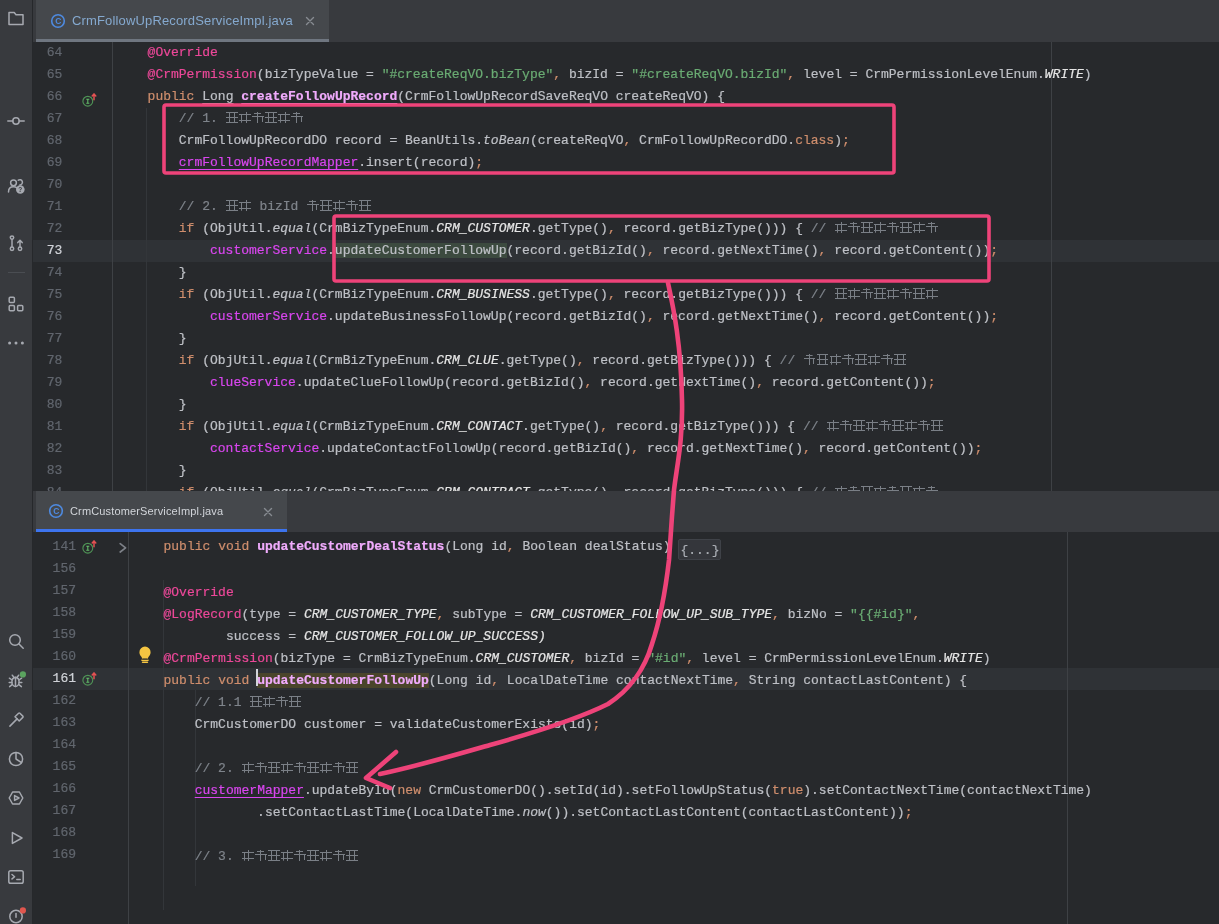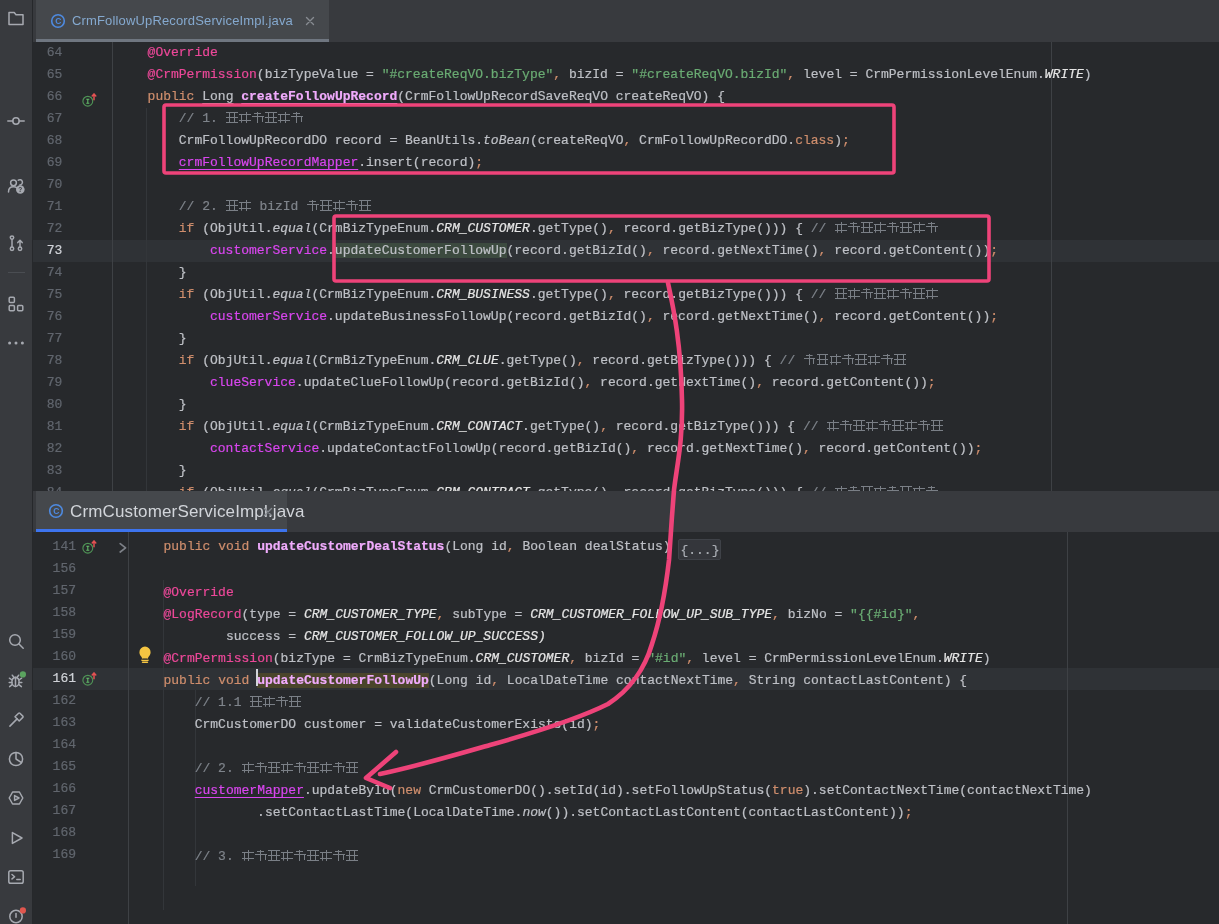--- a/index.html
+++ b/index.html
@@ -153,21 +153,21 @@
 <svg style="position:absolute;left:304px;top:15px" width="12" height="12" viewBox="0 0 12 12" fill="none">
     <path d="M2.5 2.5 L9.5 9.5 M9.5 2.5 L2.5 9.5" stroke="#878b91" stroke-width="1.4" stroke-linecap="round"></path>
   </svg>
 <div class="abs" style="left:33px;top:491px;width:1186px;height:41px;background:#383a3e"></div>
 <div class="abs" style="left:36px;top:491px;width:251px;height:41px;background:#45484c"></div>
 <div class="abs" style="left:36px;top:528.5px;width:251px;height:3.5px;background:#3d74ee"></div>
 <svg style="position:absolute;left:48px;top:503px" width="16" height="16" viewBox="0 0 16 16" fill="none">
     <circle cx="8" cy="8" r="6.3" stroke="#4e8ae0" stroke-width="1.6"></circle>
     <text x="8.2" y="11.2" font-family="Liberation Sans" font-size="8.5" font-weight="bold" fill="#4e8ae0" text-anchor="middle">C</text>
   </svg>
-<div class="abs" style="left:70px;top:491px;height:41px;line-height:41px;font-size:17px;letter-spacing:.15px;color:#d2d5da">CrmCustomerServiceImpl.java</div>
+<div class="abs" style="left:70px;top:491px;height:41px;line-height:41px;font-size:11px;letter-spacing:.15px;color:#d2d5da">CrmCustomerServiceImpl.java</div>
 <svg style="position:absolute;left:262px;top:506px" width="12" height="12" viewBox="0 0 12 12" fill="none">
     <path d="M2.5 2.5 L9.5 9.5 M9.5 2.5 L2.5 9.5" stroke="#878b91" stroke-width="1.4" stroke-linecap="round"></path>
   </svg>
 <div class="abs" style="left:0;top:0;width:33px;height:924px;background:#383a3e;border-right:1px solid #26282b"></div>
 <div class="abs" style="left:0;top:0;width:33px;height:924px">
     <svg style="position:absolute;left:6px;top:8px" width="20" height="20" viewBox="0 0 20 20" fill="none">
       <path d="M3 16.5 V4.5 h5.2 l1.8 2.3 h7 V16.5 z" stroke="#a6a9b0" stroke-width="1.5" stroke-linecap="round" stroke-linejoin="round"></path>
     </svg>
     <svg style="position:absolute;left:6px;top:111px" width="20" height="20" viewBox="0 0 20 20" fill="none">
       <circle cx="10" cy="10" r="3.2" stroke="#a6a9b0" stroke-width="1.5" stroke-linecap="round" stroke-linejoin="round"></circle>

